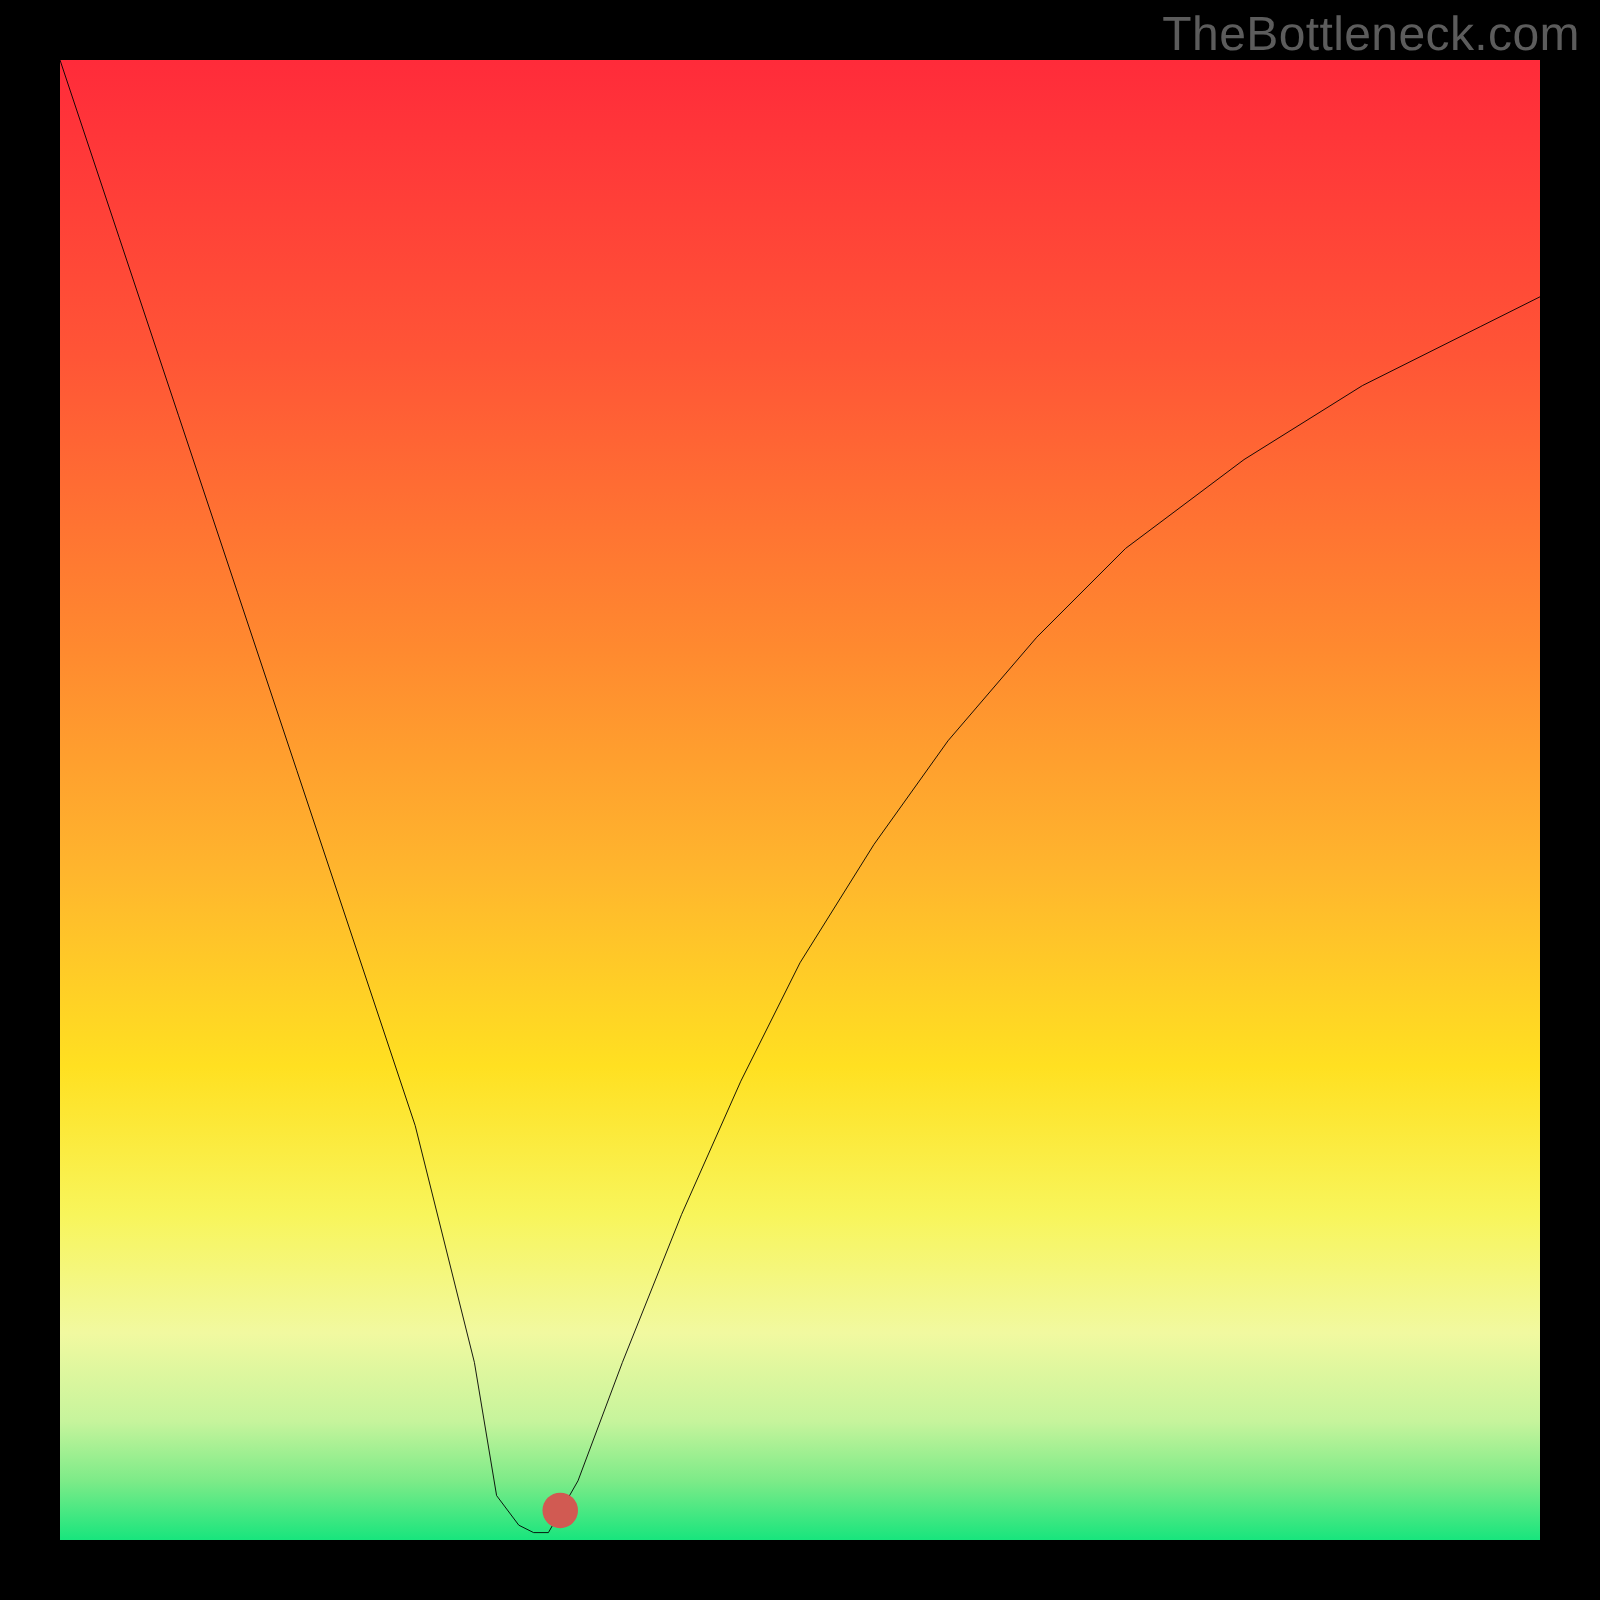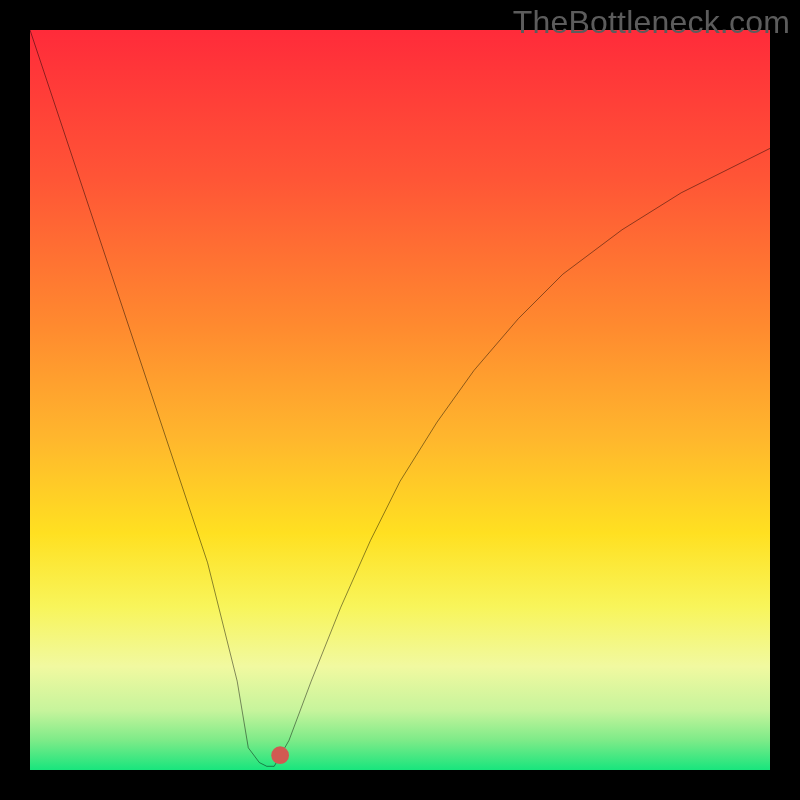--- a/index.html
+++ b/index.html
@@ -24,21 +24,21 @@
     inset: 0;
   }
   .curve {
     position: absolute;
     inset: 0;
   }
   .watermark {
     position: absolute;
     top: 4px;
     right: 10px;
-    font-size: 32px;
+    font-size: 24px;
     color: #5c5c5c;
     font-weight: 500;
     letter-spacing: 0.2px;
   }
 </style>
 </head>
 <body>
 
 <div class="frame">
 

